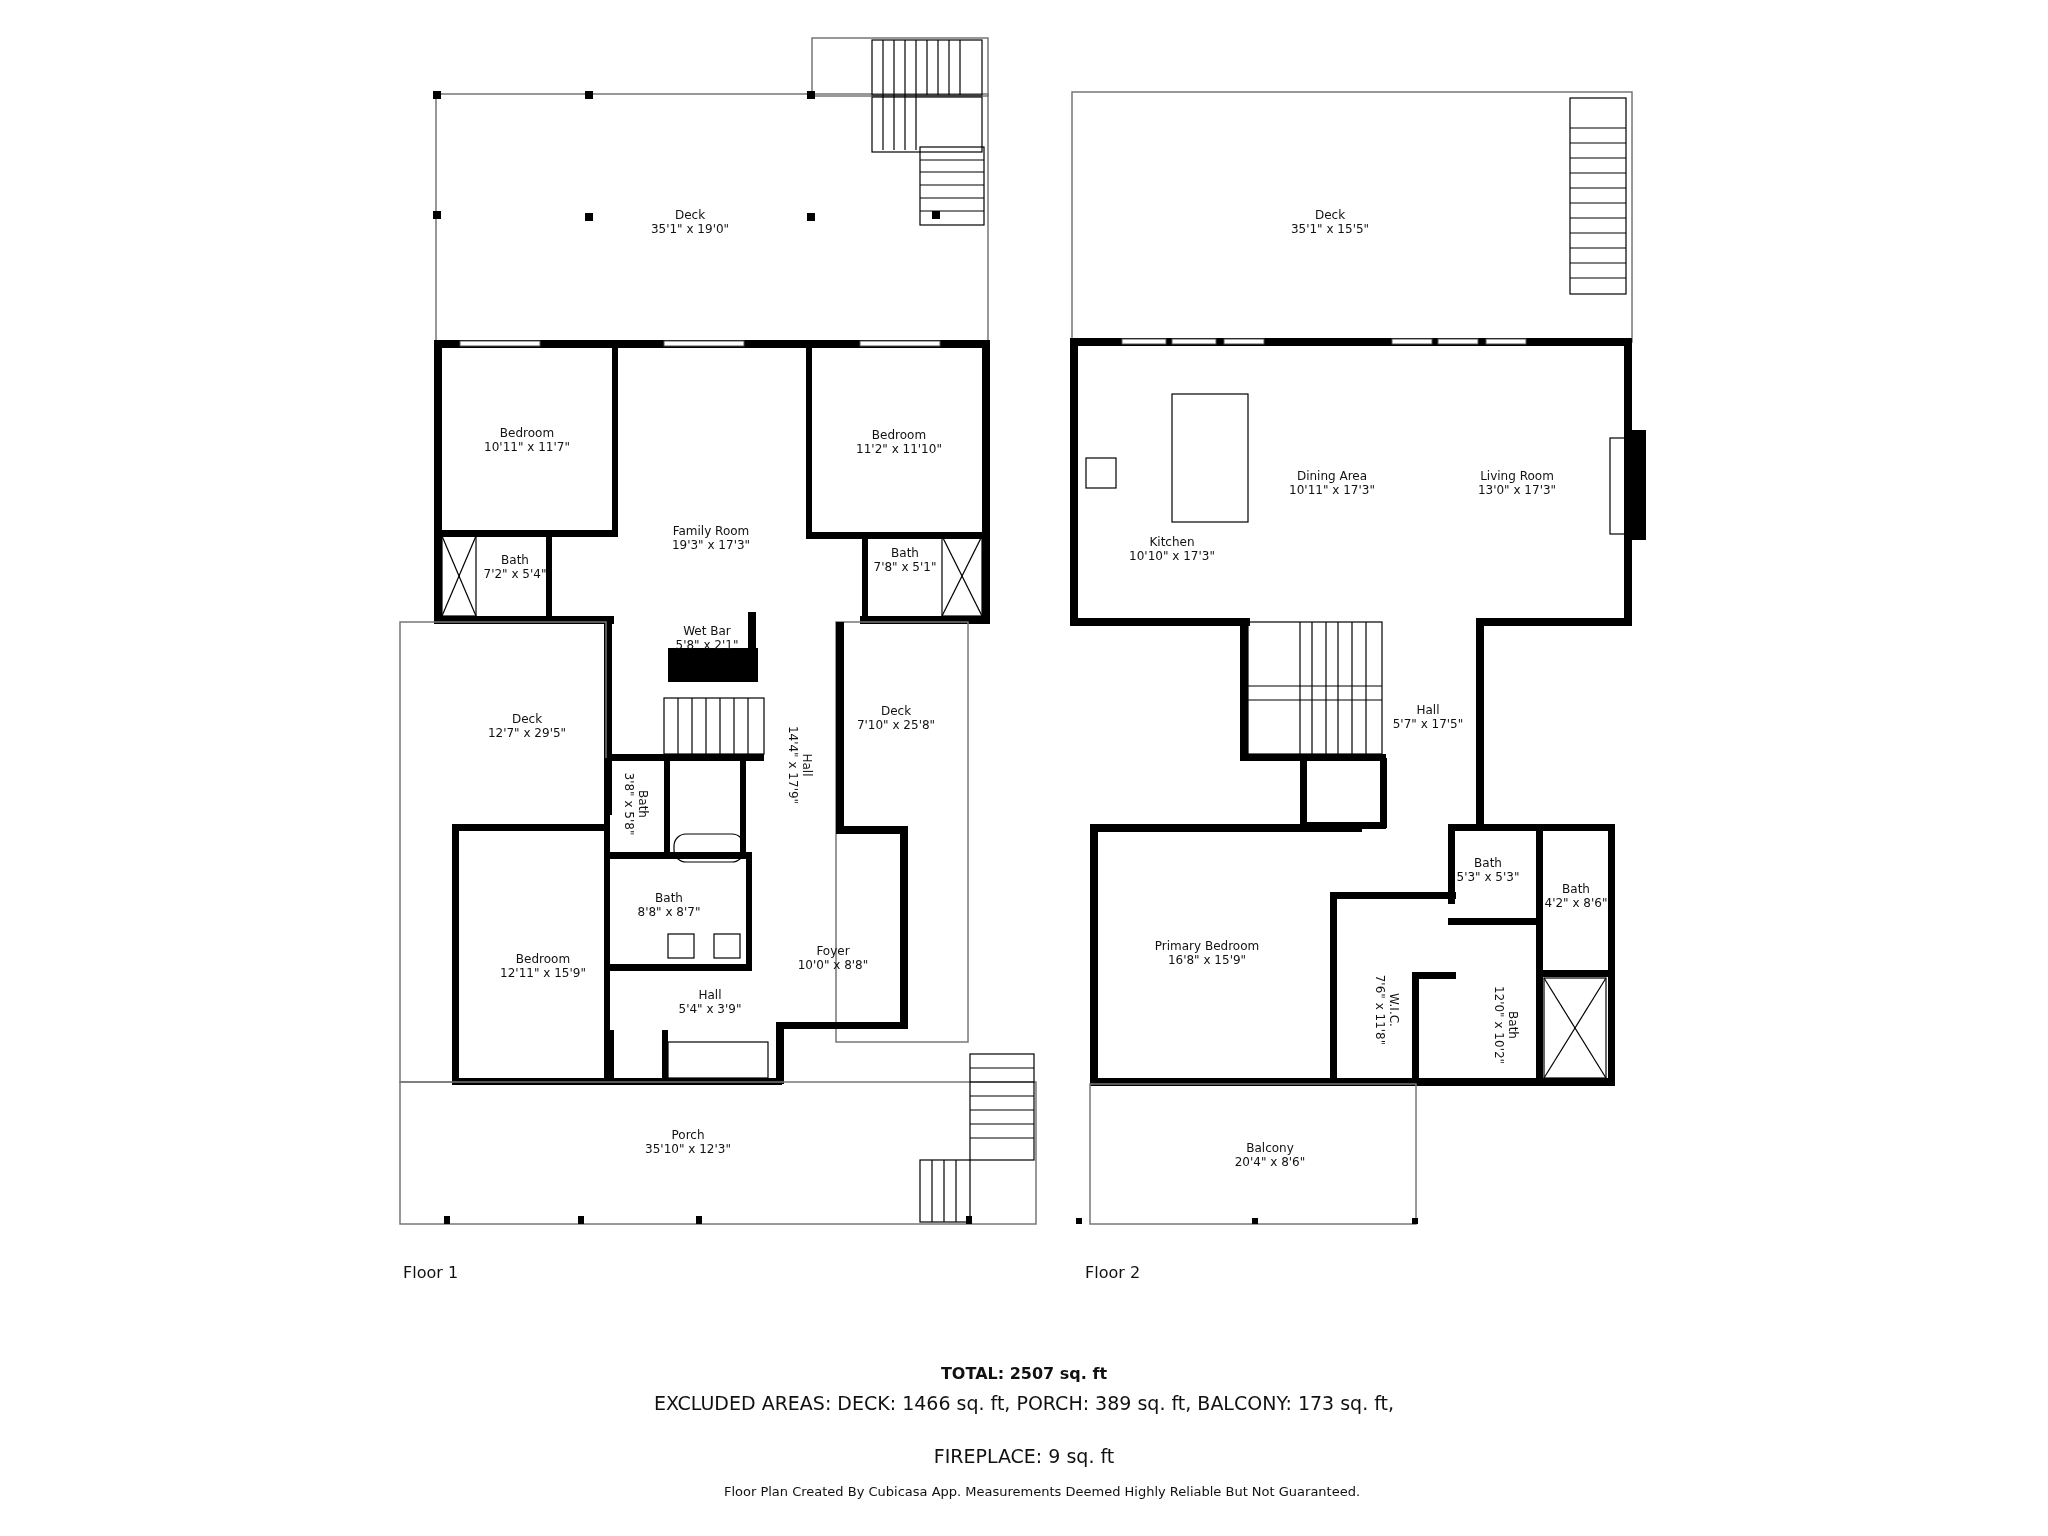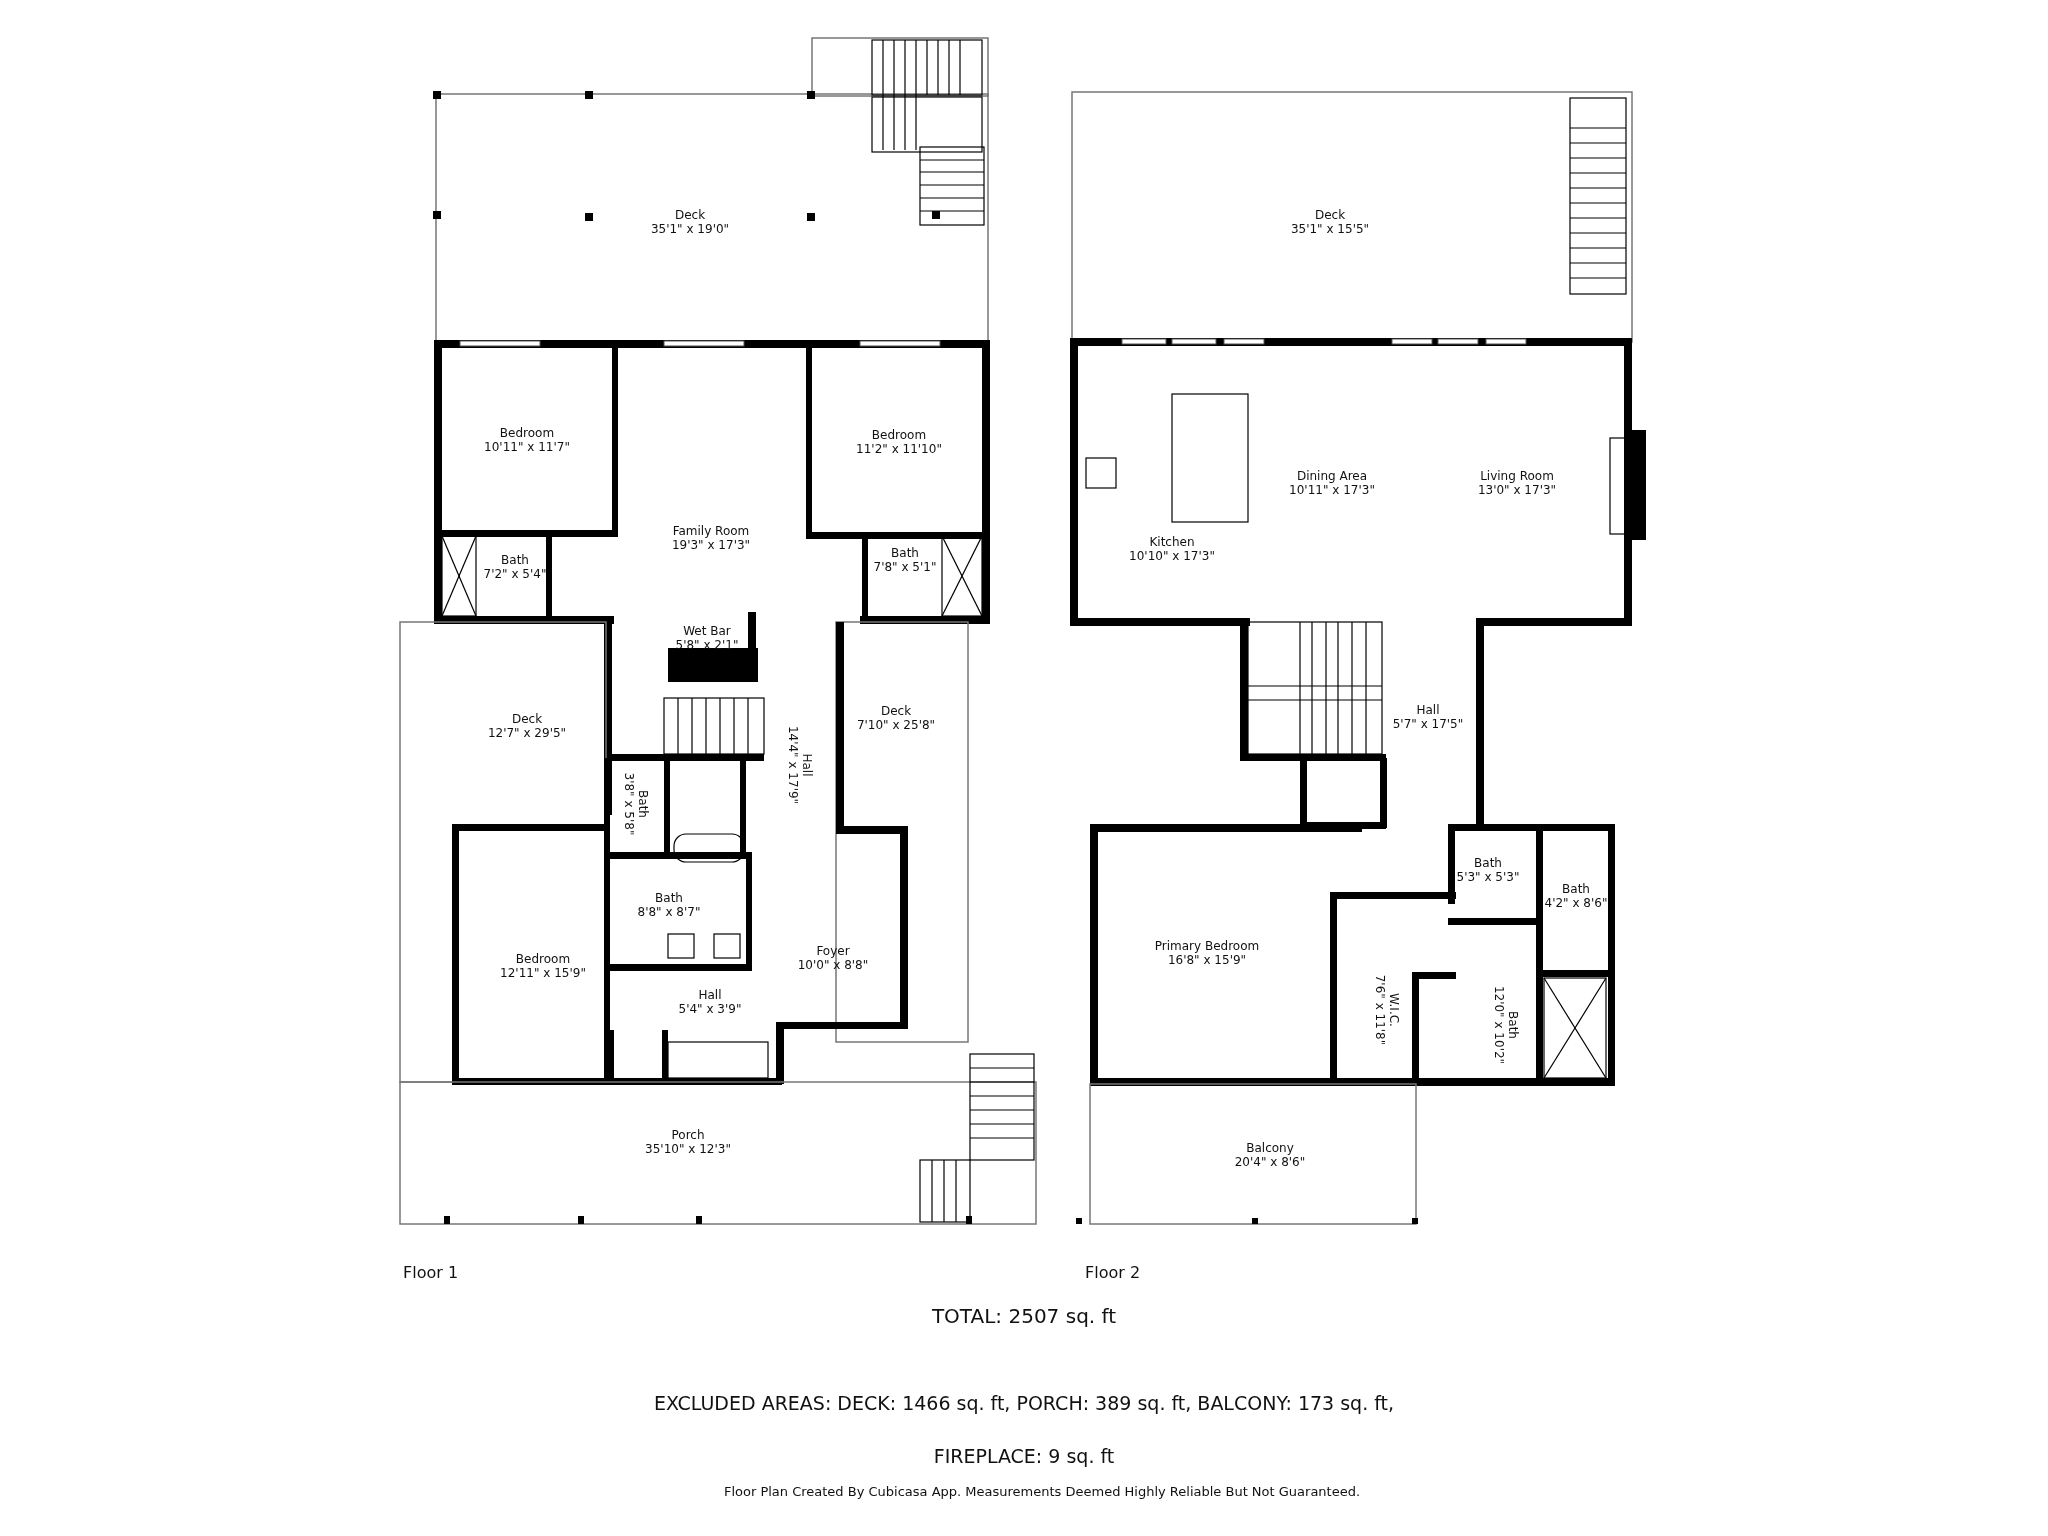--- a/index.html
+++ b/index.html
@@ -4,21 +4,21 @@
 <style>
   html,body{margin:0;padding:0;background:#fff;}
   body{width:2048px;height:1536px;position:relative;overflow:hidden;font-family:"DejaVu Sans","Liberation Sans",sans-serif;color:#111;}
   .plan{position:absolute;left:0;top:0;width:2048px;height:1476px;}
   .lbl{position:absolute;text-align:center;font-size:12px;line-height:14px;white-space:nowrap;transform:translate(-50%,-50%);}
   .lbl .n{display:block;}
   .lbl .d{display:block;}
   .rot{transform:translate(-50%,-50%) rotate(90deg);}
   .floor-label{position:absolute;font-size:16px;}
   .summary{position:absolute;left:0;width:2048px;text-align:center;}
-  .sum-total{top:1304px;font-size:20px;font-weight:normal;}
+  .sum-total{top:1364px;font-size:16px;font-weight:bold;}
   .sum-line{font-size:19px;}
   .sum-l1{top:1397px;}
   .sum-l2{top:1392px;}
   .sum-l3{top:1445px;}
   .disclaimer{top:1484px;font-size:13px;padding-left:18px;}
   svg .wall{fill:#000;}
   svg .thin{fill:none;stroke:#000;stroke-width:1.2;}
   svg .rail{fill:none;stroke:#777;stroke-width:1.5;}
   svg .win{fill:#fff;stroke:#555;stroke-width:1;}
 </style>

